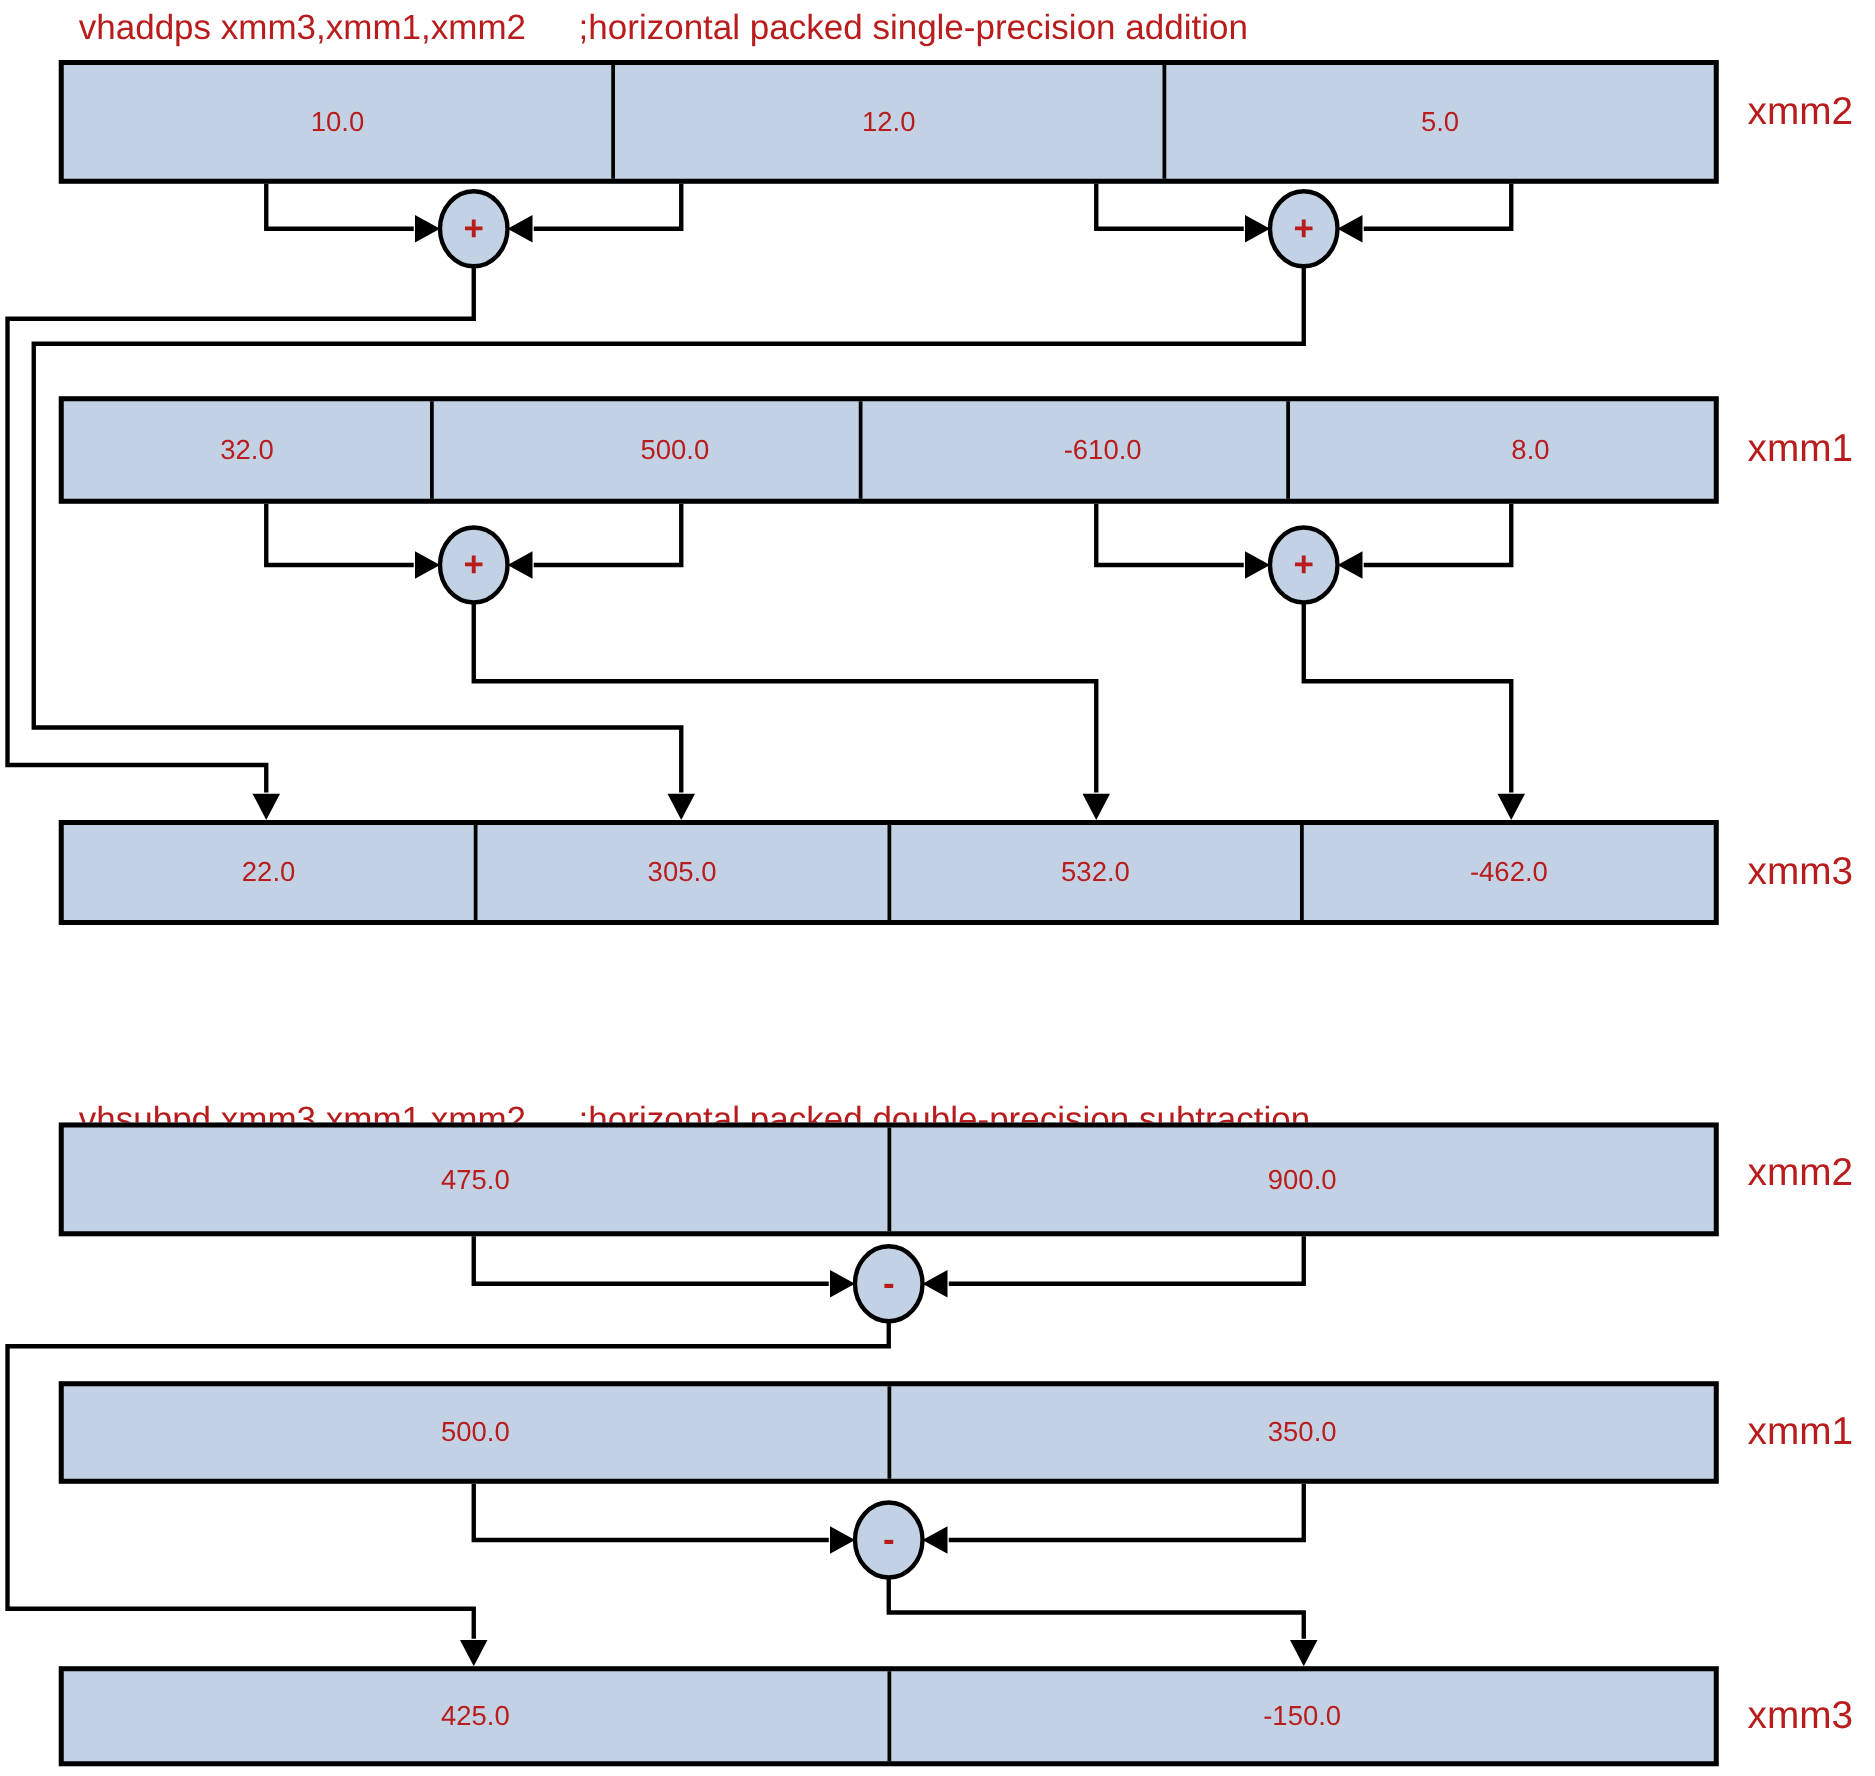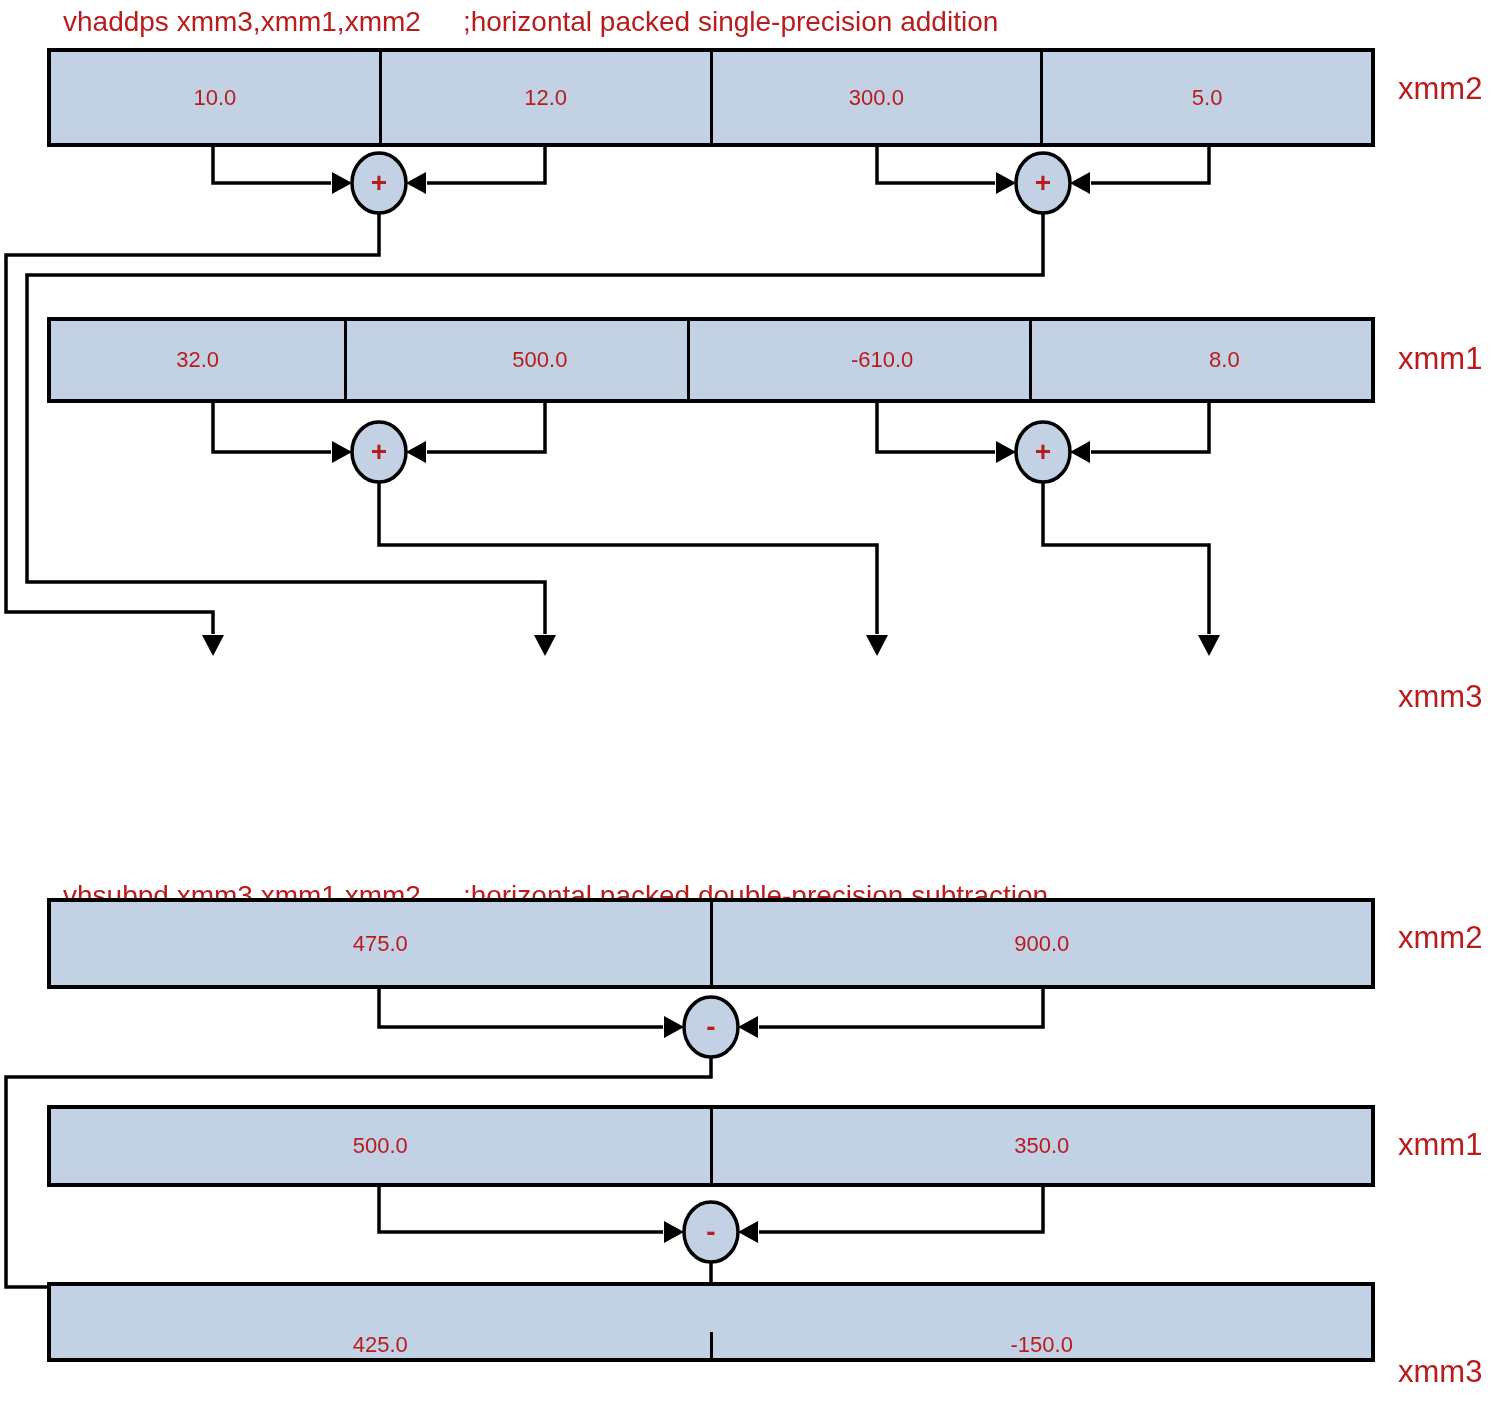--- a/index.html
+++ b/index.html
@@ -105,33 +105,38 @@
     <ellipse class="op-ellipse" cx="711" cy="1232" rx="27" ry="30"></ellipse>
   </svg>
 
   <div class="title" style="top:6px;">
     <span>vhaddps xmm3,xmm1,xmm2</span><span class="comment">;horizontal packed single-precision addition</span>
   </div>
 
   <div class="reg-row" style="top:48px;height:99px;">
     <div class="cell">10.0</div>
     <div class="cell">12.0</div>
-    <div class="cell">300.0</div>
     <div class="cell">5.0</div>
   </div>
   <div class="reg-label" style="top:71px;">xmm2</div>
 
   <div class="reg-row" style="top:317px;height:86px;gap:46px;">
     <div class="cell">32.0</div>
     <div class="cell">500.0</div>
     <div class="cell">-610.0</div>
     <div class="cell">8.0</div>
   </div>
   <div class="reg-label" style="top:341px;">xmm1</div>
 
+  <div class="reg-row" style="top:656px;height:84px;">
+    <div class="cell">22.0</div>
+    <div class="cell">305.0</div>
+    <div class="cell">532.0</div>
+    <div class="cell">-462.0</div>
+  </div>
   <div class="reg-label" style="top:679px;">xmm3</div>
 
   <div class="op-symbol" style="left:352px;top:153px;">+</div>
   <div class="op-symbol" style="left:1016px;top:153px;">+</div>
   <div class="op-symbol" style="left:352px;top:422px;">+</div>
   <div class="op-symbol" style="left:1016px;top:422px;">+</div>
 
   <div class="title" style="top:880px;">
     <span>vhsubpd xmm3,xmm1,xmm2</span><span class="comment">;horizontal packed double-precision subtraction</span>
   </div>
@@ -141,21 +146,21 @@
     <div class="cell">900.0</div>
   </div>
   <div class="reg-label" style="top:920px;">xmm2</div>
 
   <div class="reg-row" style="top:1105px;height:82px;">
     <div class="cell">500.0</div>
     <div class="cell">350.0</div>
   </div>
   <div class="reg-label" style="top:1127px;">xmm1</div>
 
-  <div class="reg-row" style="top:1282px;height:80px;align-items:flex-end;">
+  <div class="reg-row" style="top:1333px;height:80px;">
     <div class="cell">425.0</div>
     <div class="cell">-150.0</div>
   </div>
   <div class="reg-label" style="top:1354px;">xmm3</div>
 
   <div class="op-symbol" style="left:684px;top:997px;">-</div>
   <div class="op-symbol" style="left:684px;top:1202px;">-</div>
 
 </div>
 

